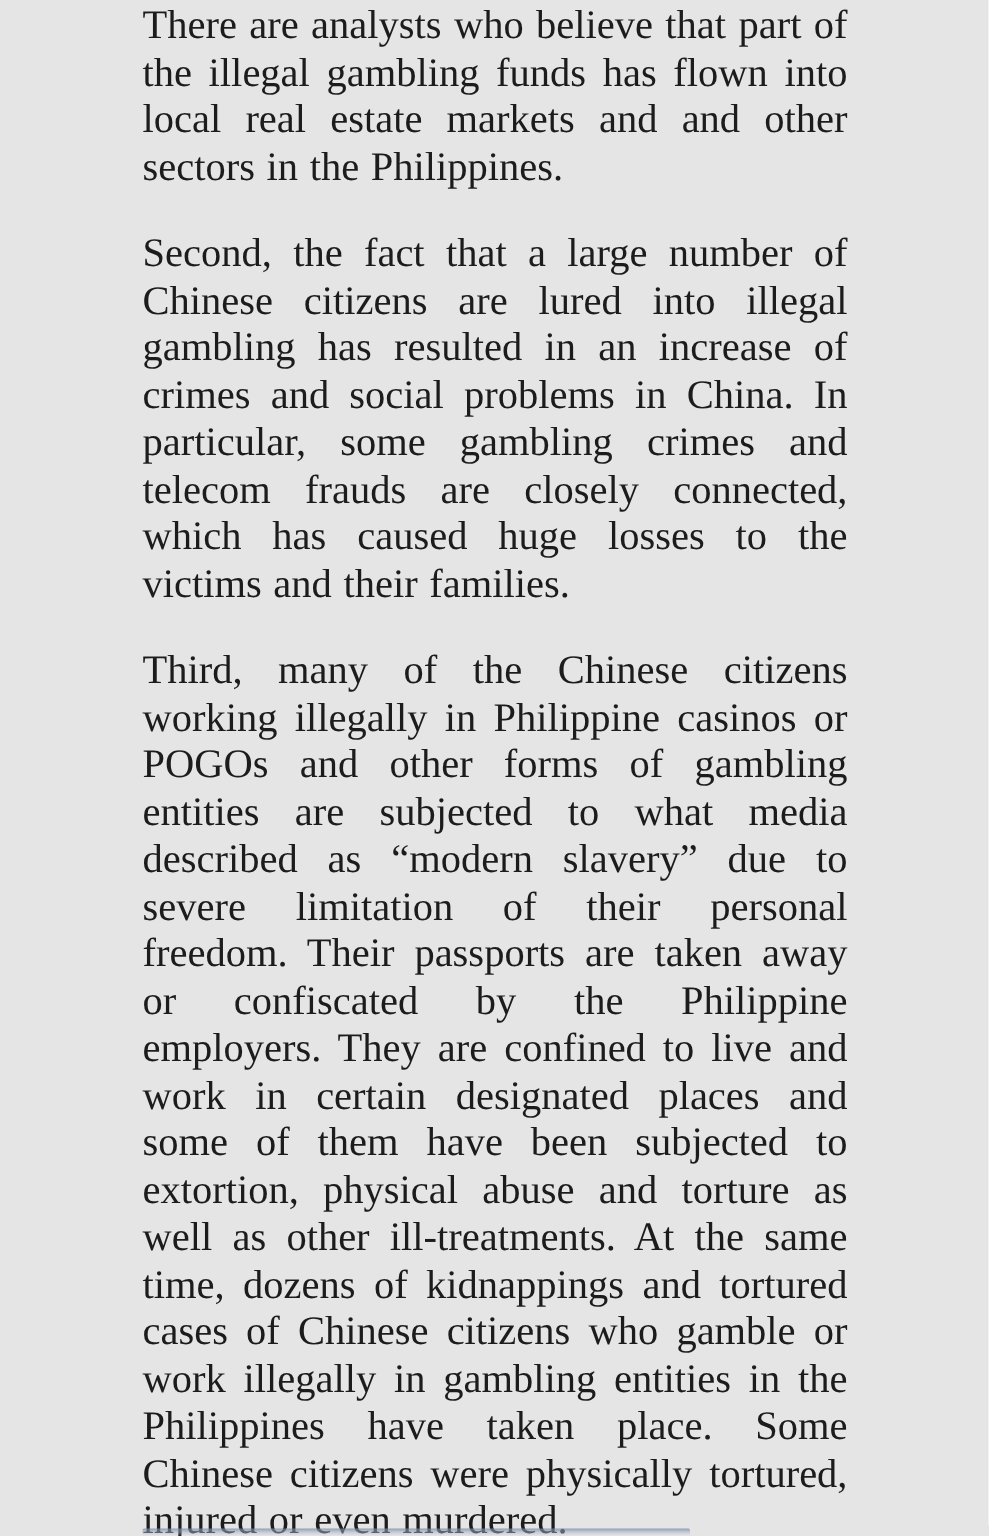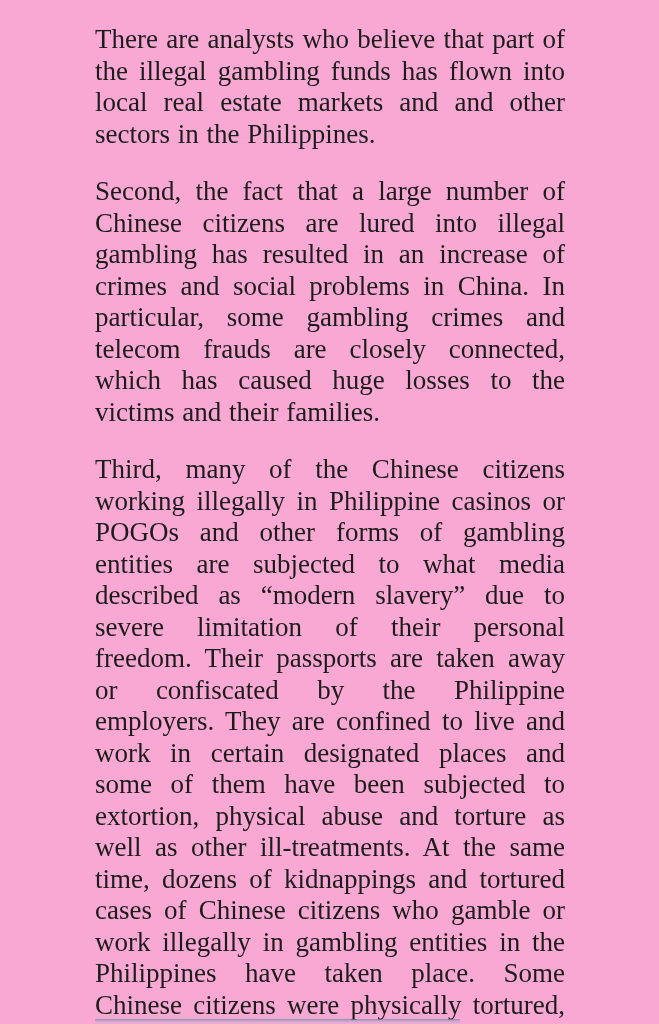--- a/index.html
+++ b/index.html
@@ -5,22 +5,22 @@
   html, body {
     margin: 0;
     padding: 0;
     background: #fbfbfb;
   }
   .page {
     position: relative;
     width: 659px;
     height: 1024px;
     box-sizing: border-box;
-    padding: 24px 94px 0 95px;
-    background: #f9a8d4;
+    padding: 1px 94px 0 95px;
+    background: #e5e5e5;
     overflow: hidden;
     font-family: "Liberation Serif", "DejaVu Serif", serif;
     font-size: 27px;
     line-height: 31.5px;
     color: #1c1c1c;
   }
   .page p {
     margin: 0 0 26px 0;
     text-align: justify;
     text-align-last: left;

